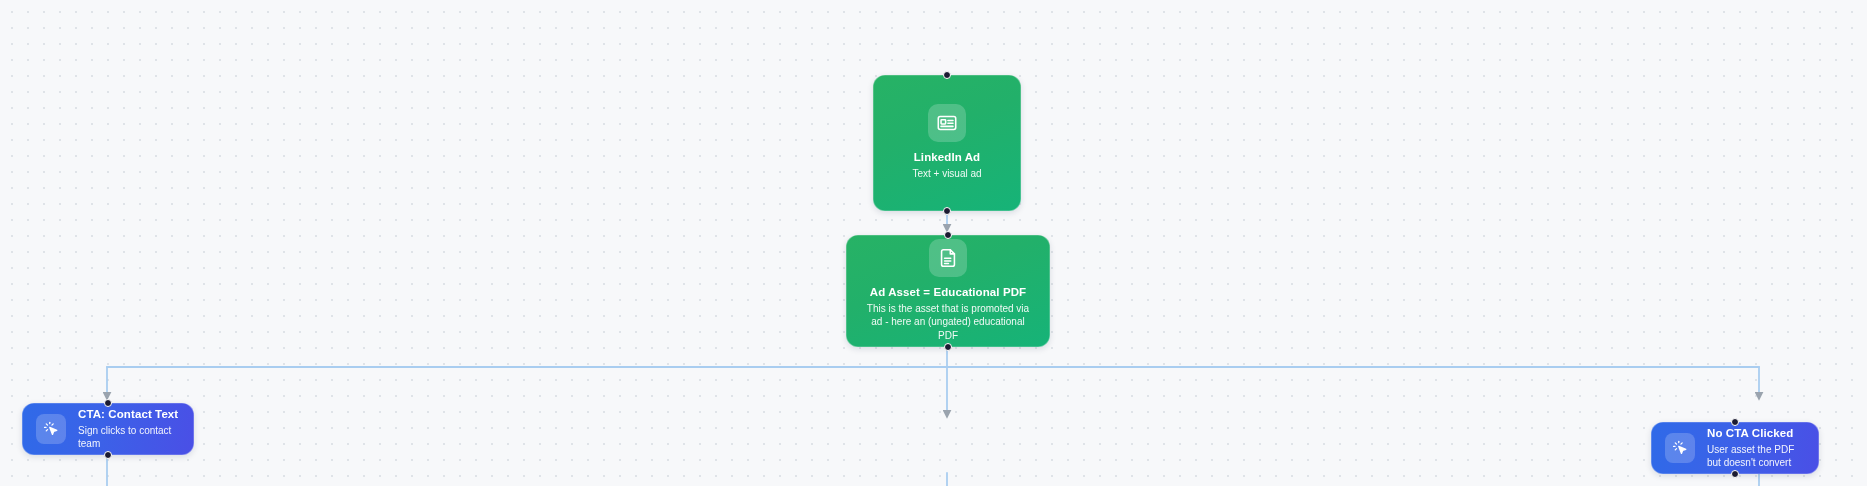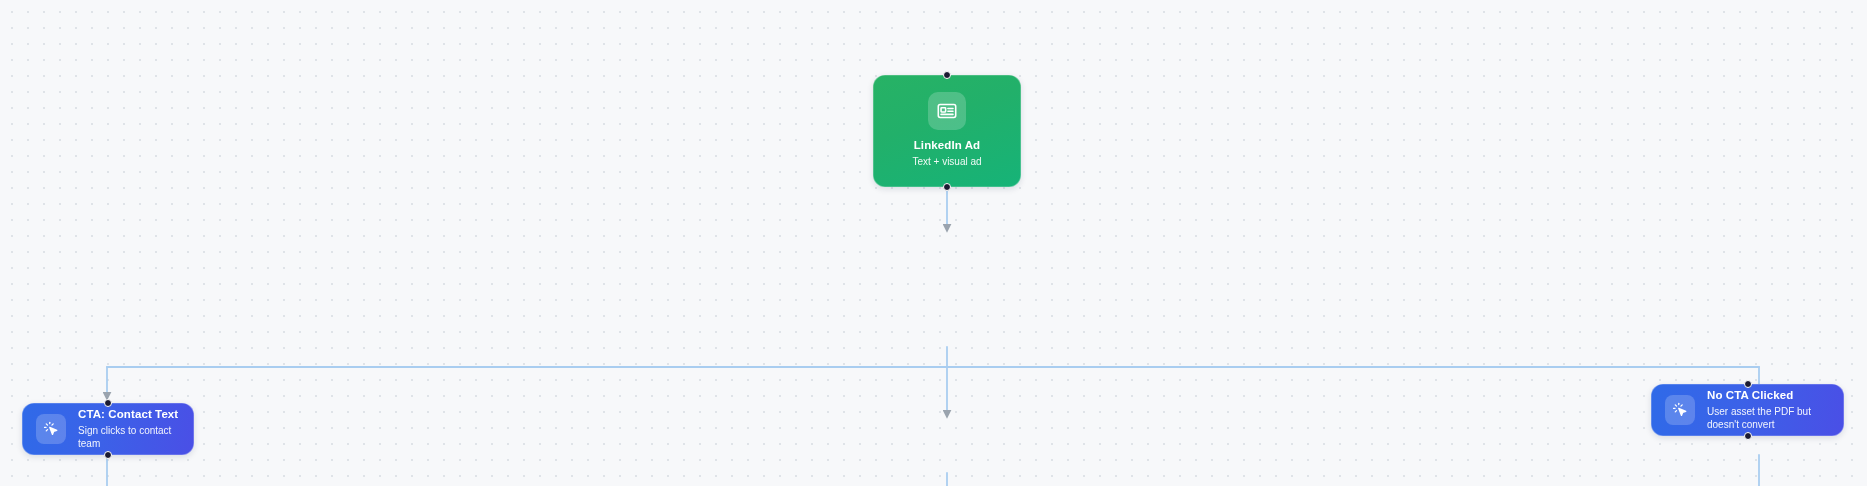--- a/index.html
+++ b/index.html
@@ -136,36 +136,51 @@
       <path d="M947,367 L947,412" marker-end="url(#arrowhead)"></path>
 
       <path d="M1759,367 L1759,394" marker-end="url(#arrowhead)"></path>
 
       <path d="M107,455 L107,486"></path>
       <path d="M947,473 L947,486"></path>
       <path d="M1759,455 L1759,486"></path>
     </g>
   </svg>
 
-  <div class="node node-green stacked" style="left:873px; top:75px; width:148px; height:112px;">
+  <div class="node node-green stacked" style="left:873px; top:75px; width:148px; height:136px;">
     <div class="handle top"></div>
     <div class="icon-tile">
       <svg width="22" height="22" viewBox="0 0 24 24" fill="none" stroke="#ffffff" stroke-width="1.7" stroke-linecap="round" stroke-linejoin="round">
         <rect x="2.5" y="5" width="19" height="14" rx="2"></rect>
         <rect x="5.5" y="8.5" width="5" height="4.5" rx="0.6"></rect>
         <line x1="13" y1="9.2" x2="18.5" y2="9.2"></line>
         <line x1="13" y1="12.3" x2="18.5" y2="12.3"></line>
         <line x1="5.5" y1="15.7" x2="18.5" y2="15.7"></line>
       </svg>
     </div>
     <div class="node-title">LinkedIn Ad</div>
     <div class="node-desc">Text + visual ad</div>
     <div class="handle bottom"></div>
   </div>
 
+  <div class="node node-green stacked" style="left:846px; top:235px; width:204px; height:112px;">
+    <div class="handle top"></div>
+    <div class="icon-tile">
+      <svg width="22" height="22" viewBox="0 0 24 24" fill="none" stroke="#ffffff" stroke-width="1.7" stroke-linecap="round" stroke-linejoin="round">
+        <path d="M14.5,3 H7 a2,2 0 0 0 -2,2 V19 a2,2 0 0 0 2,2 H17 a2,2 0 0 0 2,-2 V7.5 Z"></path>
+        <path d="M14.5,3 V7.5 H19"></path>
+        <line x1="8.3" y1="12.2" x2="15" y2="12.2"></line>
+        <line x1="8.3" y1="15.2" x2="15" y2="15.2"></line>
+        <line x1="8.3" y1="18" x2="12.5" y2="18"></line>
+      </svg>
+    </div>
+    <div class="node-title">Ad Asset = Educational PDF</div>
+    <div class="node-desc">This is the asset that is promoted via ad - here an (ungated) educational PDF</div>
+    <div class="handle bottom"></div>
+  </div>
 
   <div class="node node-blue inline" style="left:22px; top:403px; width:172px; height:52px;">
     <div class="handle top"></div>
     <div class="icon-tile">
       <svg width="17" height="17" viewBox="0 0 24 24" fill="none" stroke="#ffffff" stroke-width="1.8" stroke-linecap="round" stroke-linejoin="round">
         <path d="M9.5,9 L19.5,13.2 L15,14.6 L13.4,19 Z" fill="#ffffff" stroke="#ffffff"></path>
         <line x1="6.4" y1="5.8" x2="4.6" y2="4"></line>
         <line x1="6.4" y1="12.2" x2="4.6" y2="14"></line>
         <line x1="12.6" y1="5.8" x2="14.4" y2="4"></line>
         <line x1="4.2" y1="9" x2="2.2" y2="9"></line>
@@ -173,21 +188,21 @@
       </svg>
     </div>
     <div class="node-body">
       <div class="node-title">CTA: Contact Text</div>
       <div class="node-desc">Sign clicks to contact team</div>
     </div>
     <div class="handle bottom"></div>
   </div>
 
 
-  <div class="node node-blue inline" style="left:1651px; top:384px; width:193px; height:52px;">
+  <div class="node node-blue inline" style="left:1651px; top:422px; width:168px; height:52px;">
     <div class="handle top"></div>
     <div class="icon-tile">
       <svg width="17" height="17" viewBox="0 0 24 24" fill="none" stroke="#ffffff" stroke-width="1.8" stroke-linecap="round" stroke-linejoin="round">
         <path d="M9.5,9 L19.5,13.2 L15,14.6 L13.4,19 Z" fill="#ffffff" stroke="#ffffff"></path>
         <line x1="6.4" y1="5.8" x2="4.6" y2="4"></line>
         <line x1="6.4" y1="12.2" x2="4.6" y2="14"></line>
         <line x1="12.6" y1="5.8" x2="14.4" y2="4"></line>
         <line x1="4.2" y1="9" x2="2.2" y2="9"></line>
         <line x1="9.5" y1="3.7" x2="9.5" y2="1.8"></line>
       </svg>

